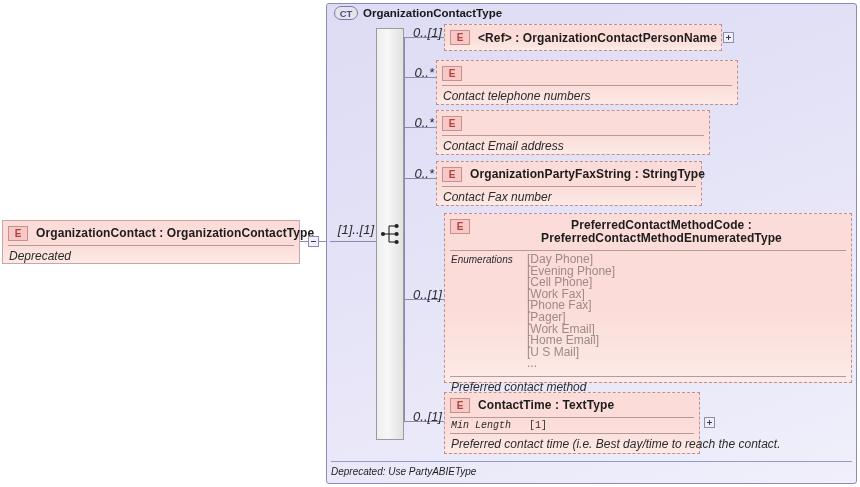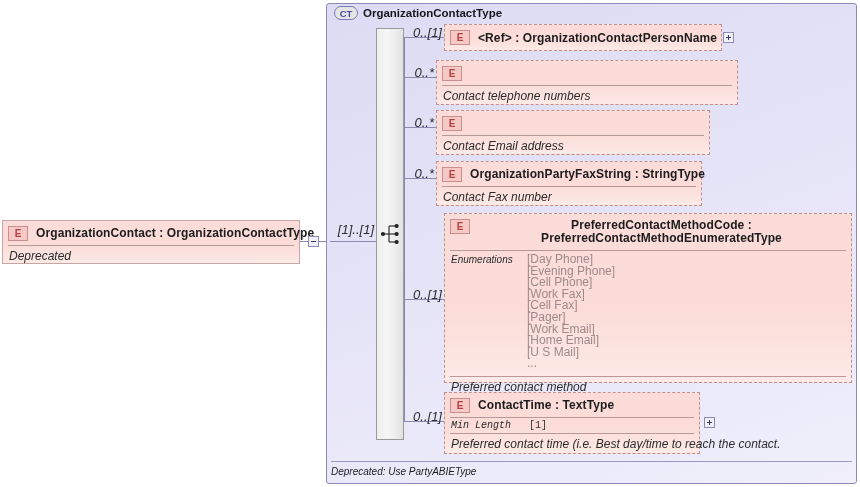--- a/index.html
+++ b/index.html
@@ -222,21 +222,21 @@
       <span class="ename wrap" style="flex:1;">PreferredContactMethodCode : PreferredContactMethodEnumeratedType</span>
     </div>
     <div class="sep"></div>
     <div class="enumblock">
       <span class="enumlabel">Enumerations</span>
       <span class="enumlist">
         <span>[Day Phone]</span>
         <span>[Evening Phone]</span>
         <span>[Cell Phone]</span>
         <span>[Work Fax]</span>
-        <span>[Cell Fax]</span>
+        <span>[Phone Fax]</span>
         <span>[Pager]</span>
         <span>[Work Email]</span>
         <span>[Home Email]</span>
         <span>[U S Mail]</span>
         <span>...</span>
       </span>
     </div>
     <div class="sep" style="margin-top:4px;"></div>
     <div class="doc">Preferred contact method</div>
   </div>

